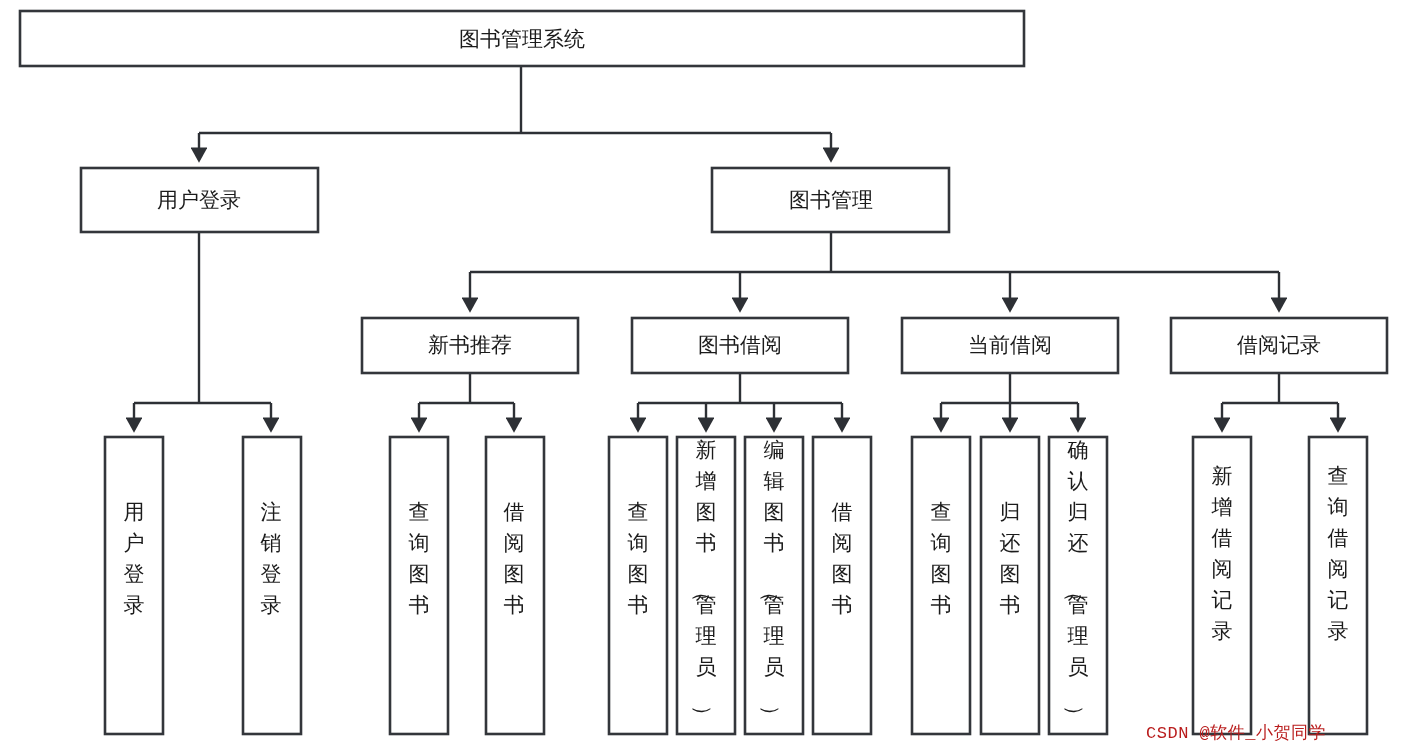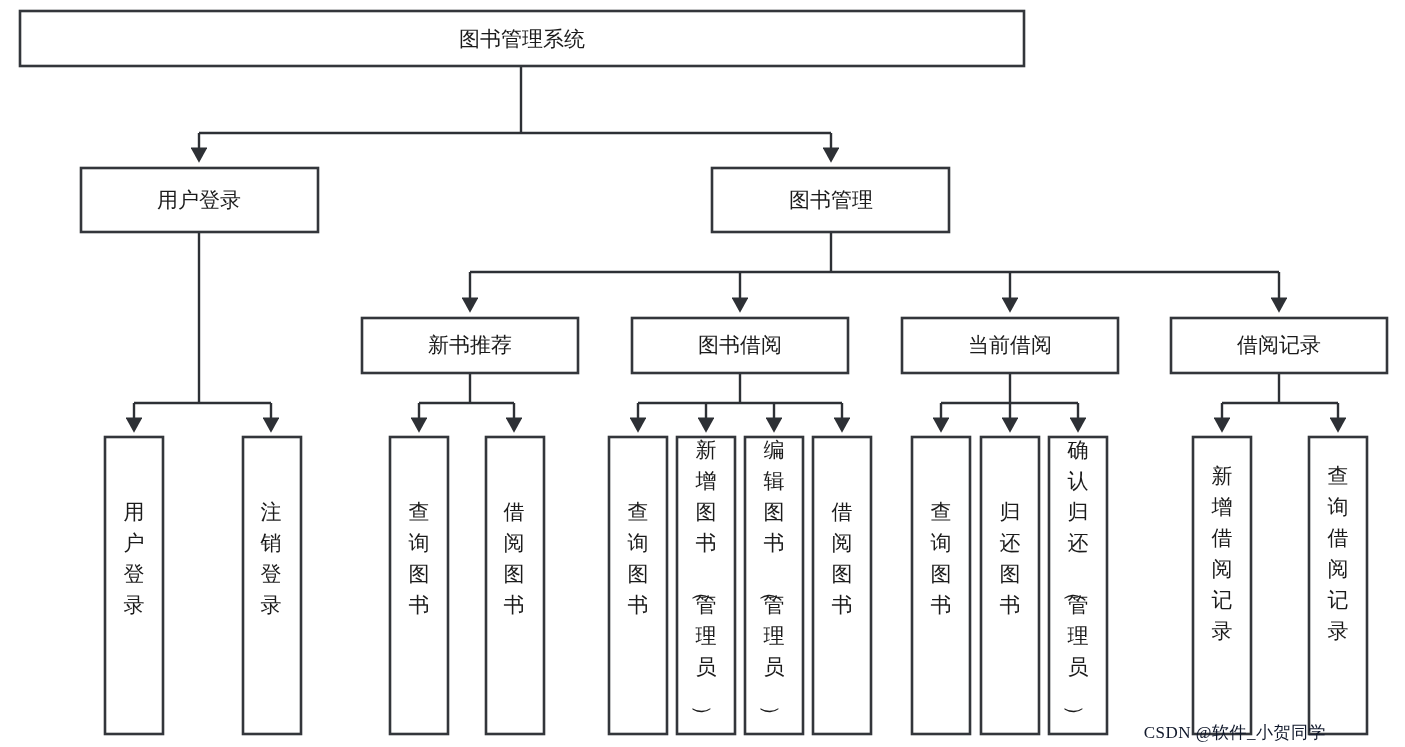--- a/index.html
+++ b/index.html
@@ -46,23 +46,23 @@
   }
   .edge {
     stroke: #2d3035;
     stroke-width: 2.4;
     fill: none;
   }
   .watermark {
     position: absolute;
     right: 8px;
     bottom: 3px;
-    font-family: Liberation Serif, serif;
+    font-family: Liberation Mono, monospace;
     font-size: 17px;
-    color: #0f172a;
+    color: #b91c1c;
     letter-spacing: 0.5px;
     white-space: nowrap;
     pointer-events: none;
   }
 </style>
 </head>
 <body>
 
 <div id="chart-root">
 

